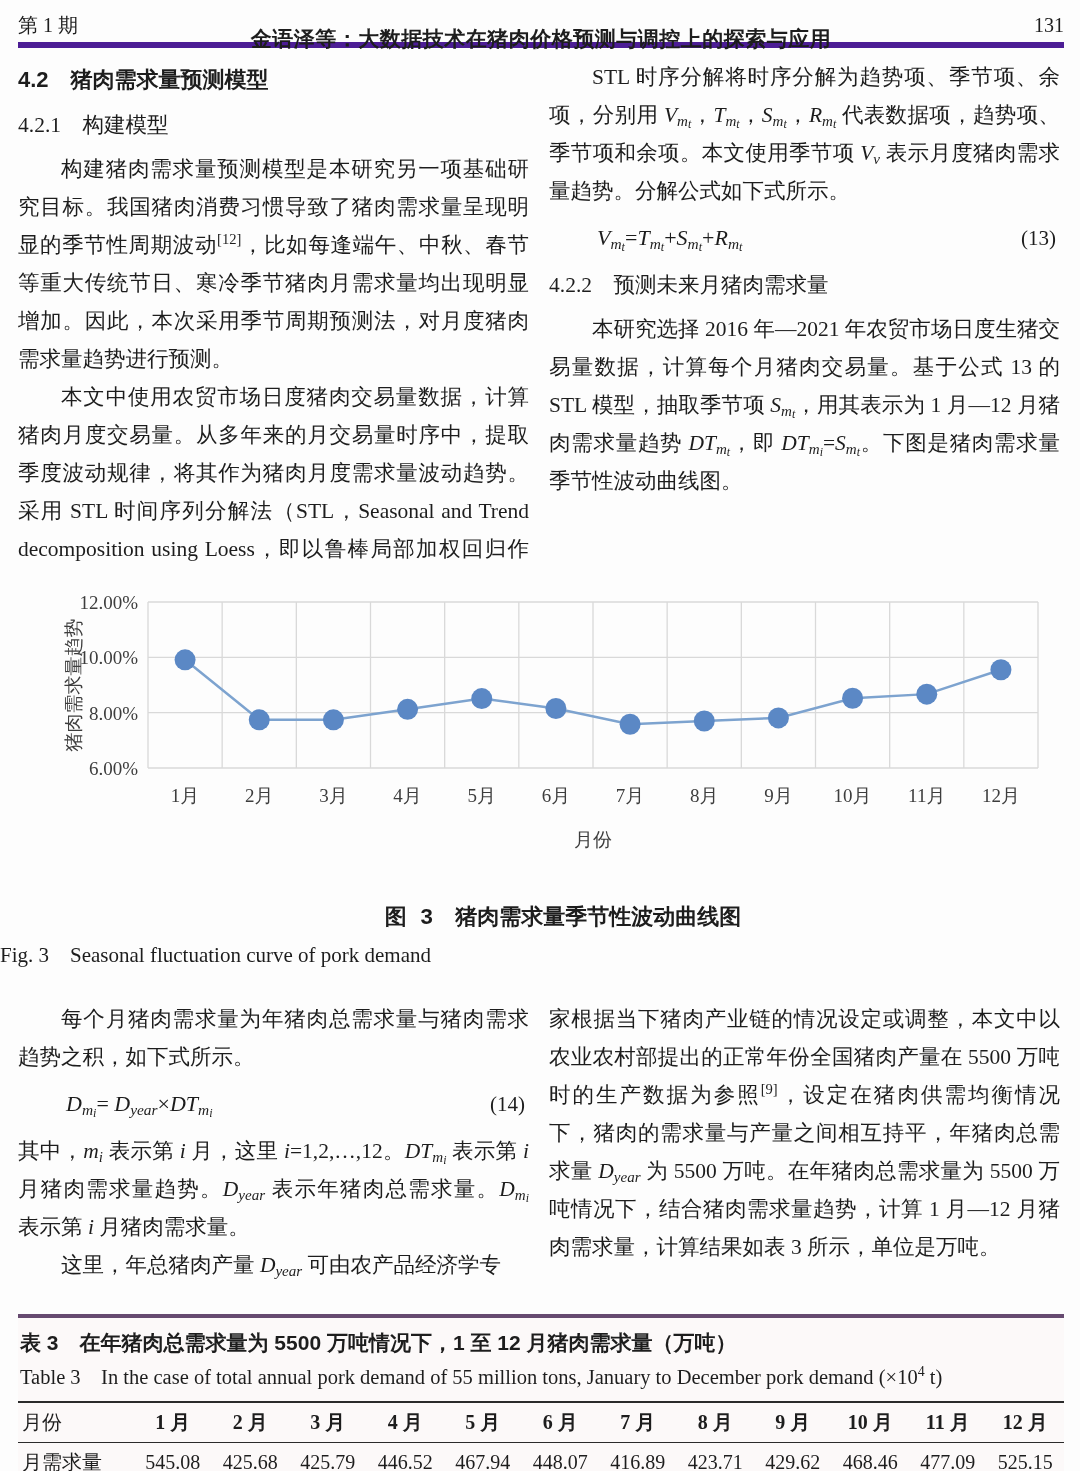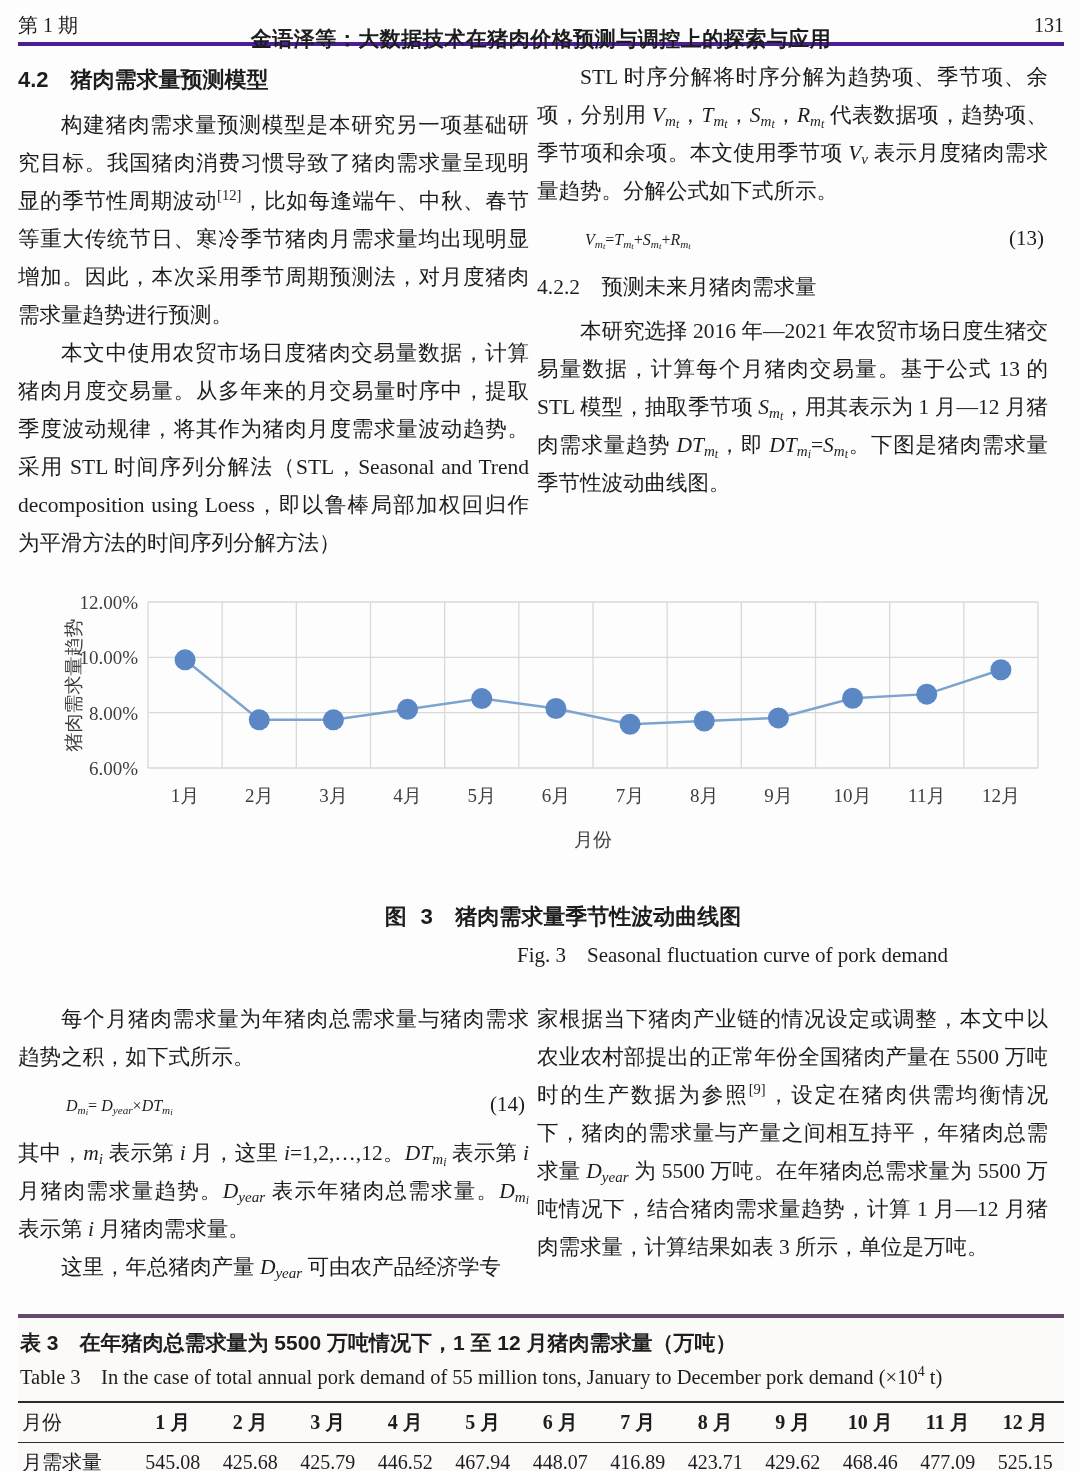--- a/index.html
+++ b/index.html
@@ -4,53 +4,53 @@
 <style>
   html,body{margin:0;padding:0;background:#e8e8e8;}
   .page{
     position:relative;width:1080px;height:1471px;background:#fdfdfd;
     font-family:"Liberation Serif","DejaVu Serif",serif;
     color:#1d1d1d;overflow:hidden;margin:0 auto;
   }
   
   .rhead{
     position:absolute;top:8px;left:18px;width:1046px;height:34px;
-    border-bottom:4px solid #4c1d95;
+    border-bottom:6px solid #4c1d95;
     display:flex;align-items:center;font-size:20px;
   }
   .rhead .issue{width:170px;text-align:left;}
   .rhead .rtitle{flex:1;text-align:center;font-weight:700;
     font-family:"Liberation Sans","DejaVu Sans",sans-serif;font-size:21px;letter-spacing:.5px;margin-top:28px;}
   .rhead .pageno{width:170px;text-align:right;}
   
-  .cols{position:absolute;left:18px;width:1046px;display:flex;gap:8px;}
+  .cols{position:absolute;left:18px;width:1046px;display:flex;gap:20px;}
   .cols-top{top:58px;height:512px;overflow:hidden;}
   .cols-bottom{top:1000px;height:308px;overflow:hidden;}
   .col{width:511px;font-size:21.5px;line-height:38px;text-align:justify;}
   .col p{margin:0;}
   .col p.ind{text-indent:2em;}
   h2.sec{
     font-family:"Liberation Sans","DejaVu Sans",sans-serif;
     font-size:22px;font-weight:700;margin:4px 0 8px 0;line-height:36px;
   }
   h3.subsec{font-size:21.5px;font-weight:400;margin:0 0 6px 0;line-height:38px;}
   
   .formula-row{display:flex;justify-content:space-between;align-items:baseline;
     padding:10px 4px 10px 48px;line-height:36px;}
-  .formula{font-size:16px;}
+  .formula{font-size:22px;}
   .eq-num{font-size:21px;}
   .seg-i{font-style:italic;}
   .seg-sup{vertical-align:super;font-size:0.68em;line-height:0;}
   .seg-sub{vertical-align:-0.28em;font-size:0.7em;line-height:0;}
   .seg-sub2{vertical-align:-0.5em;font-size:0.55em;line-height:0;}
   
   .fig-wrap{position:absolute;top:568px;left:0;width:1080px;height:330px;}
   .fig-cap-zh{position:absolute;top:902px;left:0;width:1080px;text-align:center;
     font-family:Liberation Mono, monospace;font-weight:700;font-size:22px;padding-left:23px;}
-  .fig-cap-en{position:absolute;top:941px;left:0;width:948px;text-align:right;
+  .fig-cap-en{position:absolute;top:941px;left:0;width:948px;text-align:left;
     font-size:21px;}
   
   .tbl-block{position:absolute;top:1314px;left:18px;width:1046px;background:#fcf9f9;}
   .rule-purple{height:4px;background:#664a70;}
   .tbl-cap-zh{font-family:"Liberation Sans","DejaVu Sans",sans-serif;font-weight:700;
     font-size:21px;margin:9px 0 2px 2px;line-height:32px;}
   .tbl-cap-en{font-size:20.5px;margin:0 0 8px 2px;line-height:32px;}
   table.t3{width:100%;border-collapse:collapse;border-top:2px solid #2b2b2b;}
   table.t3 th,table.t3 td{
     font-size:20px;font-weight:400;text-align:center;padding:0;
@@ -69,20 +69,21 @@
 
   <div class="rhead">
     <span class="issue">第 1 期</span>
     <span class="rtitle">金语泽等：大数据技术在猪肉价格预测与调控上的探索与应用</span>
     <span class="pageno">131</span>
   </div>
 
   <div class="cols cols-top">
     <div class="col">
       <h2 class="sec">4.2　猪肉需求量预测模型</h2>
+      <h3 class="subsec">4.2.1　构建模型</h3>
       <p class="ind"><span>构建猪肉需求量预测模型是本研究另一项基础研究目标。我国猪肉消费习惯导致了猪肉需求量呈现明显的季节性周期波动</span><span class="seg-sup">[12]</span><span>，比如每逢端午、中秋、春节等重大传统节日、寒冷季节猪肉月需求量均出现明显增加。因此，本次采用季节周期预测法，对月度猪肉需求量趋势进行预测。</span></p>
       <p class="ind"><span>本文中使用农贸市场日度猪肉交易量数据，计算猪肉月度交易量。从多年来的月交易量时序中，提取季度波动规律，将其作为猪肉月度需求量波动趋势。采用 STL 时间序列分解法（STL，Seasonal and Trend decomposition using Loess，即以鲁棒局部加权回归作为平滑方法的时间序列分解方法）</span></p>
     </div>
     <div class="col">
       <p class="ind"><span>STL 时序分解将时序分解为趋势项、季节项、余项，分别用 </span><span class="seg-i">V</span><span class="seg-i seg-sub">m</span><span class="seg-i seg-sub2">t</span><span>，</span><span class="seg-i">T</span><span class="seg-i seg-sub">m</span><span class="seg-i seg-sub2">t</span><span>，</span><span class="seg-i">S</span><span class="seg-i seg-sub">m</span><span class="seg-i seg-sub2">t</span><span>，</span><span class="seg-i">R</span><span class="seg-i seg-sub">m</span><span class="seg-i seg-sub2">t</span><span> 代表数据项，趋势项、季节项和余项。本文使用季节项 </span><span class="seg-i">V</span><span class="seg-i seg-sub">v</span><span> 表示月度猪肉需求量趋势。分解公式如下式所示。</span></p>
       <div class="formula-row">
         <span class="formula"><span class="seg-i">V</span><span class="seg-i seg-sub">m</span><span class="seg-i seg-sub2">t</span><span>=</span><span class="seg-i">T</span><span class="seg-i seg-sub">m</span><span class="seg-i seg-sub2">t</span><span>+</span><span class="seg-i">S</span><span class="seg-i seg-sub">m</span><span class="seg-i seg-sub2">t</span><span>+</span><span class="seg-i">R</span><span class="seg-i seg-sub">m</span><span class="seg-i seg-sub2">t</span></span>
         <span class="eq-num">(13)</span>
       </div>
       <h3 class="subsec">4.2.2　预测未来月猪肉需求量</h3>

